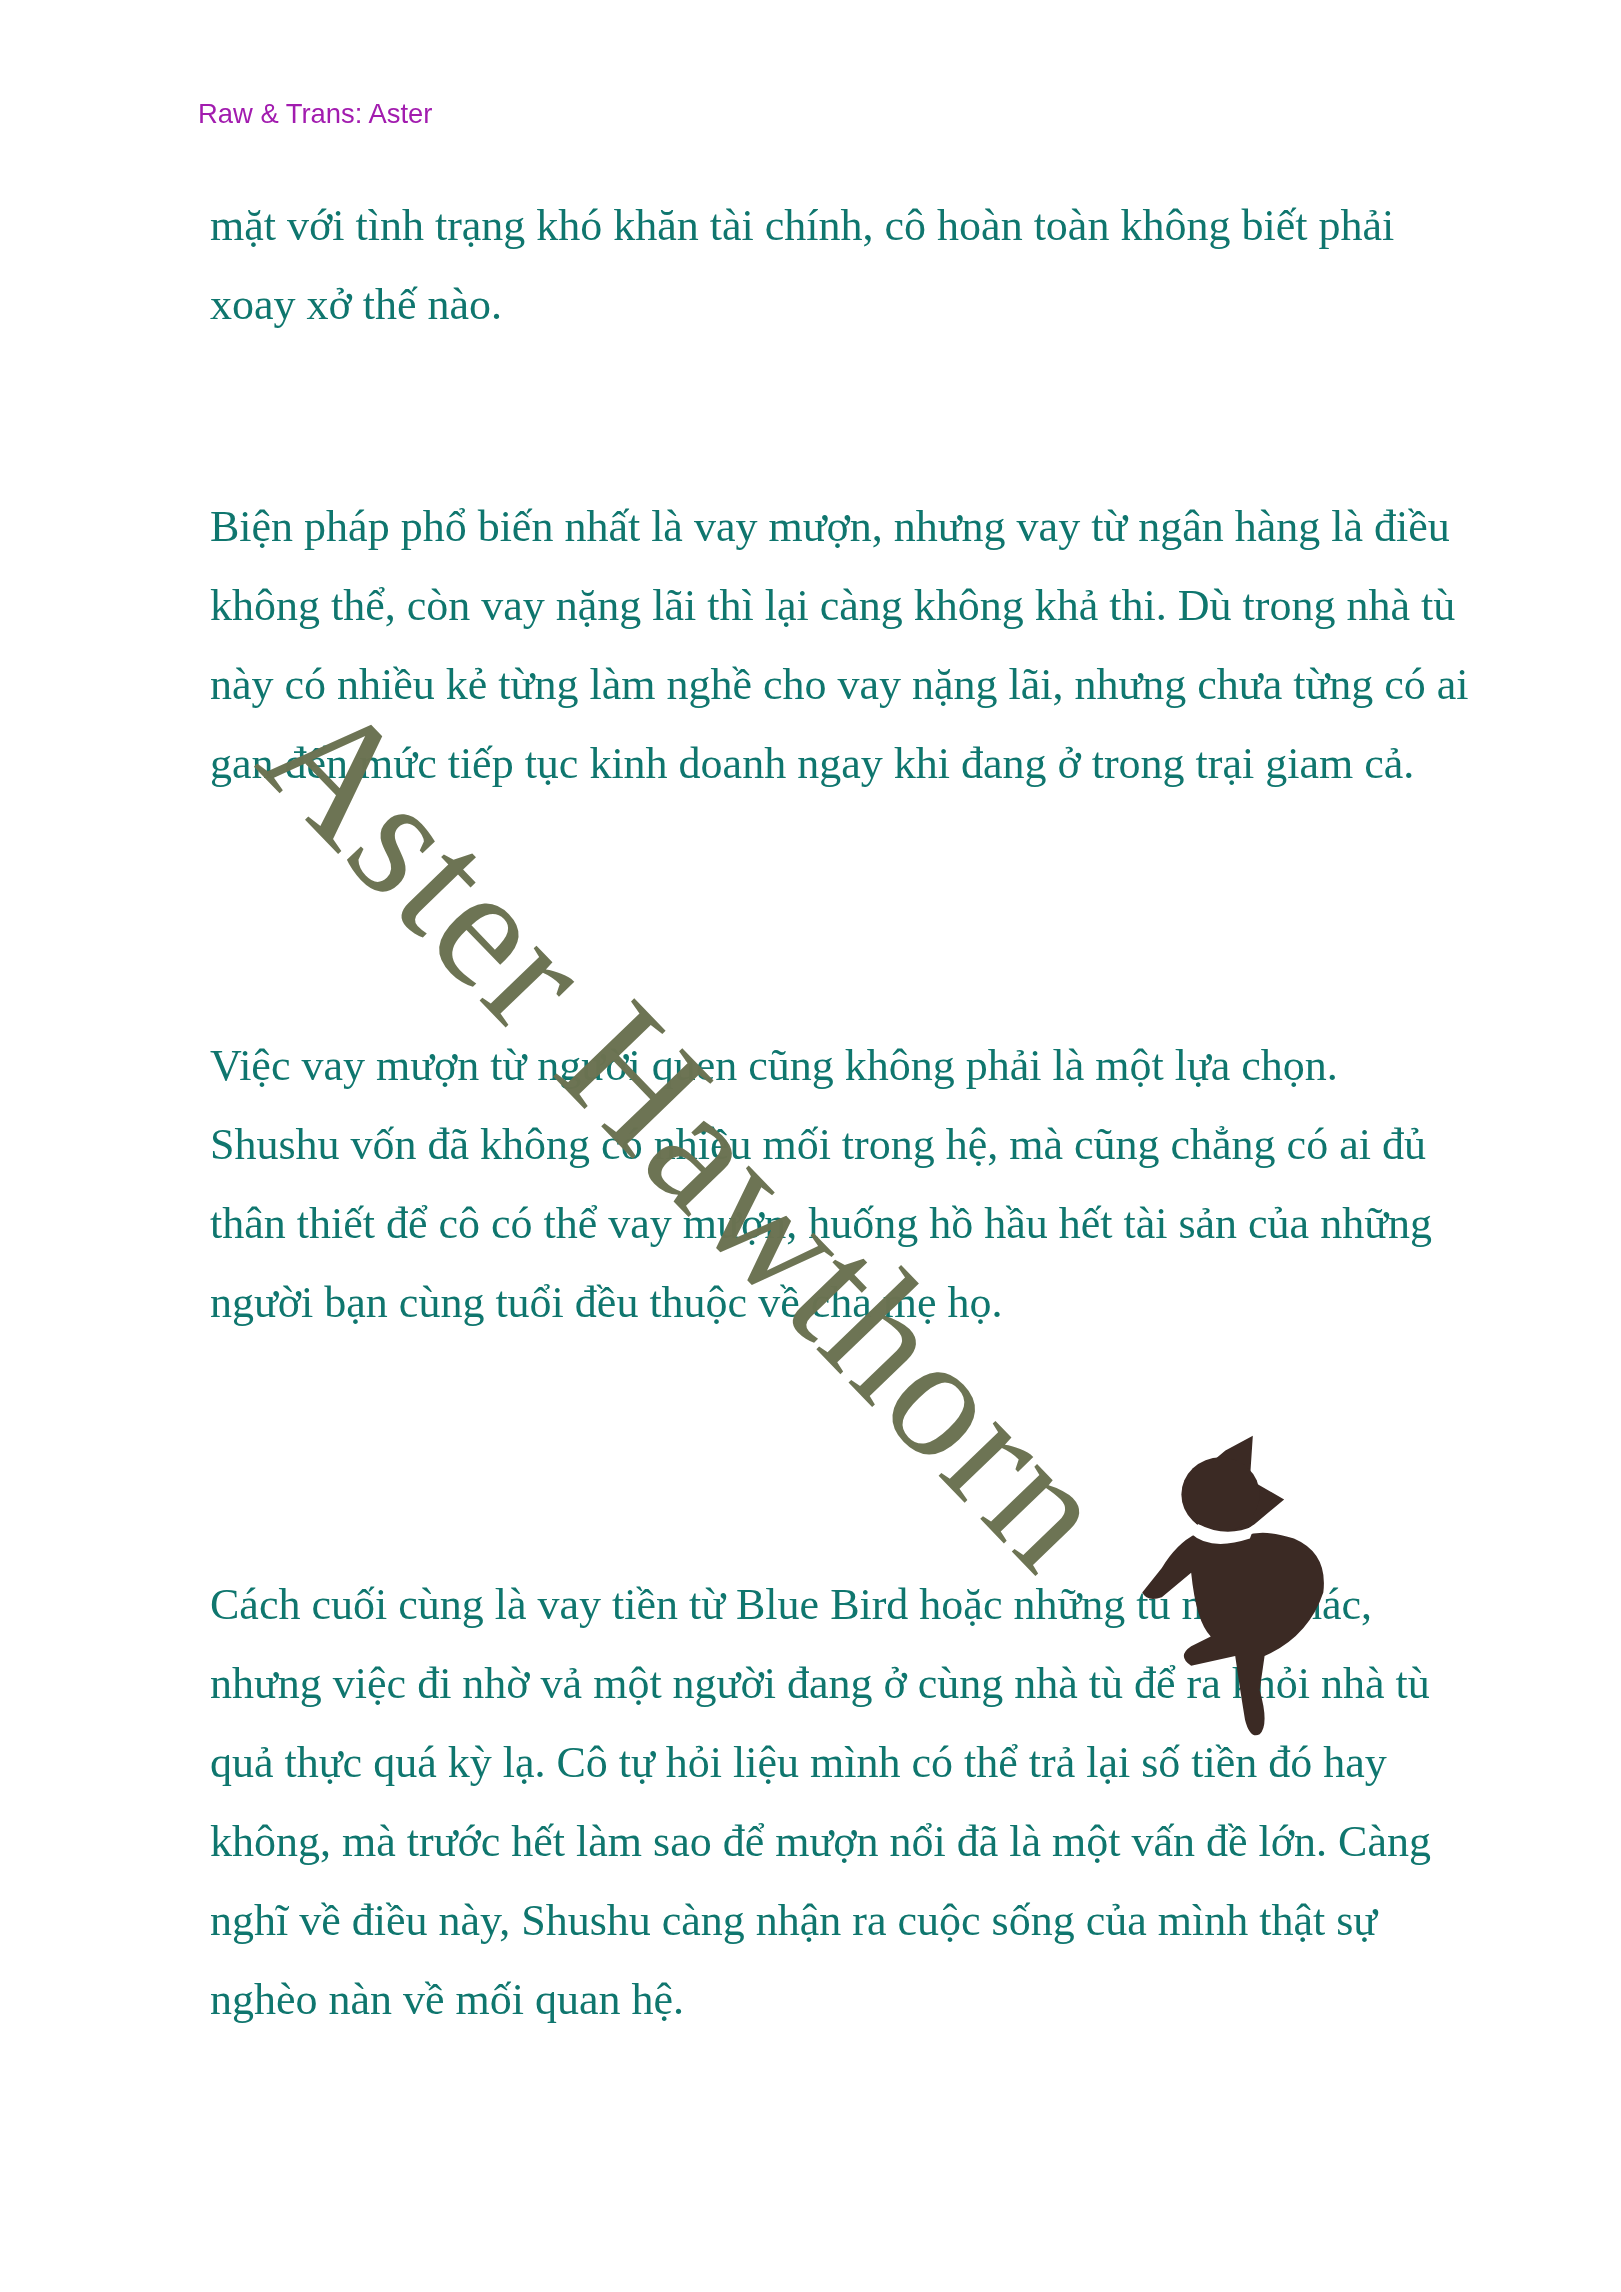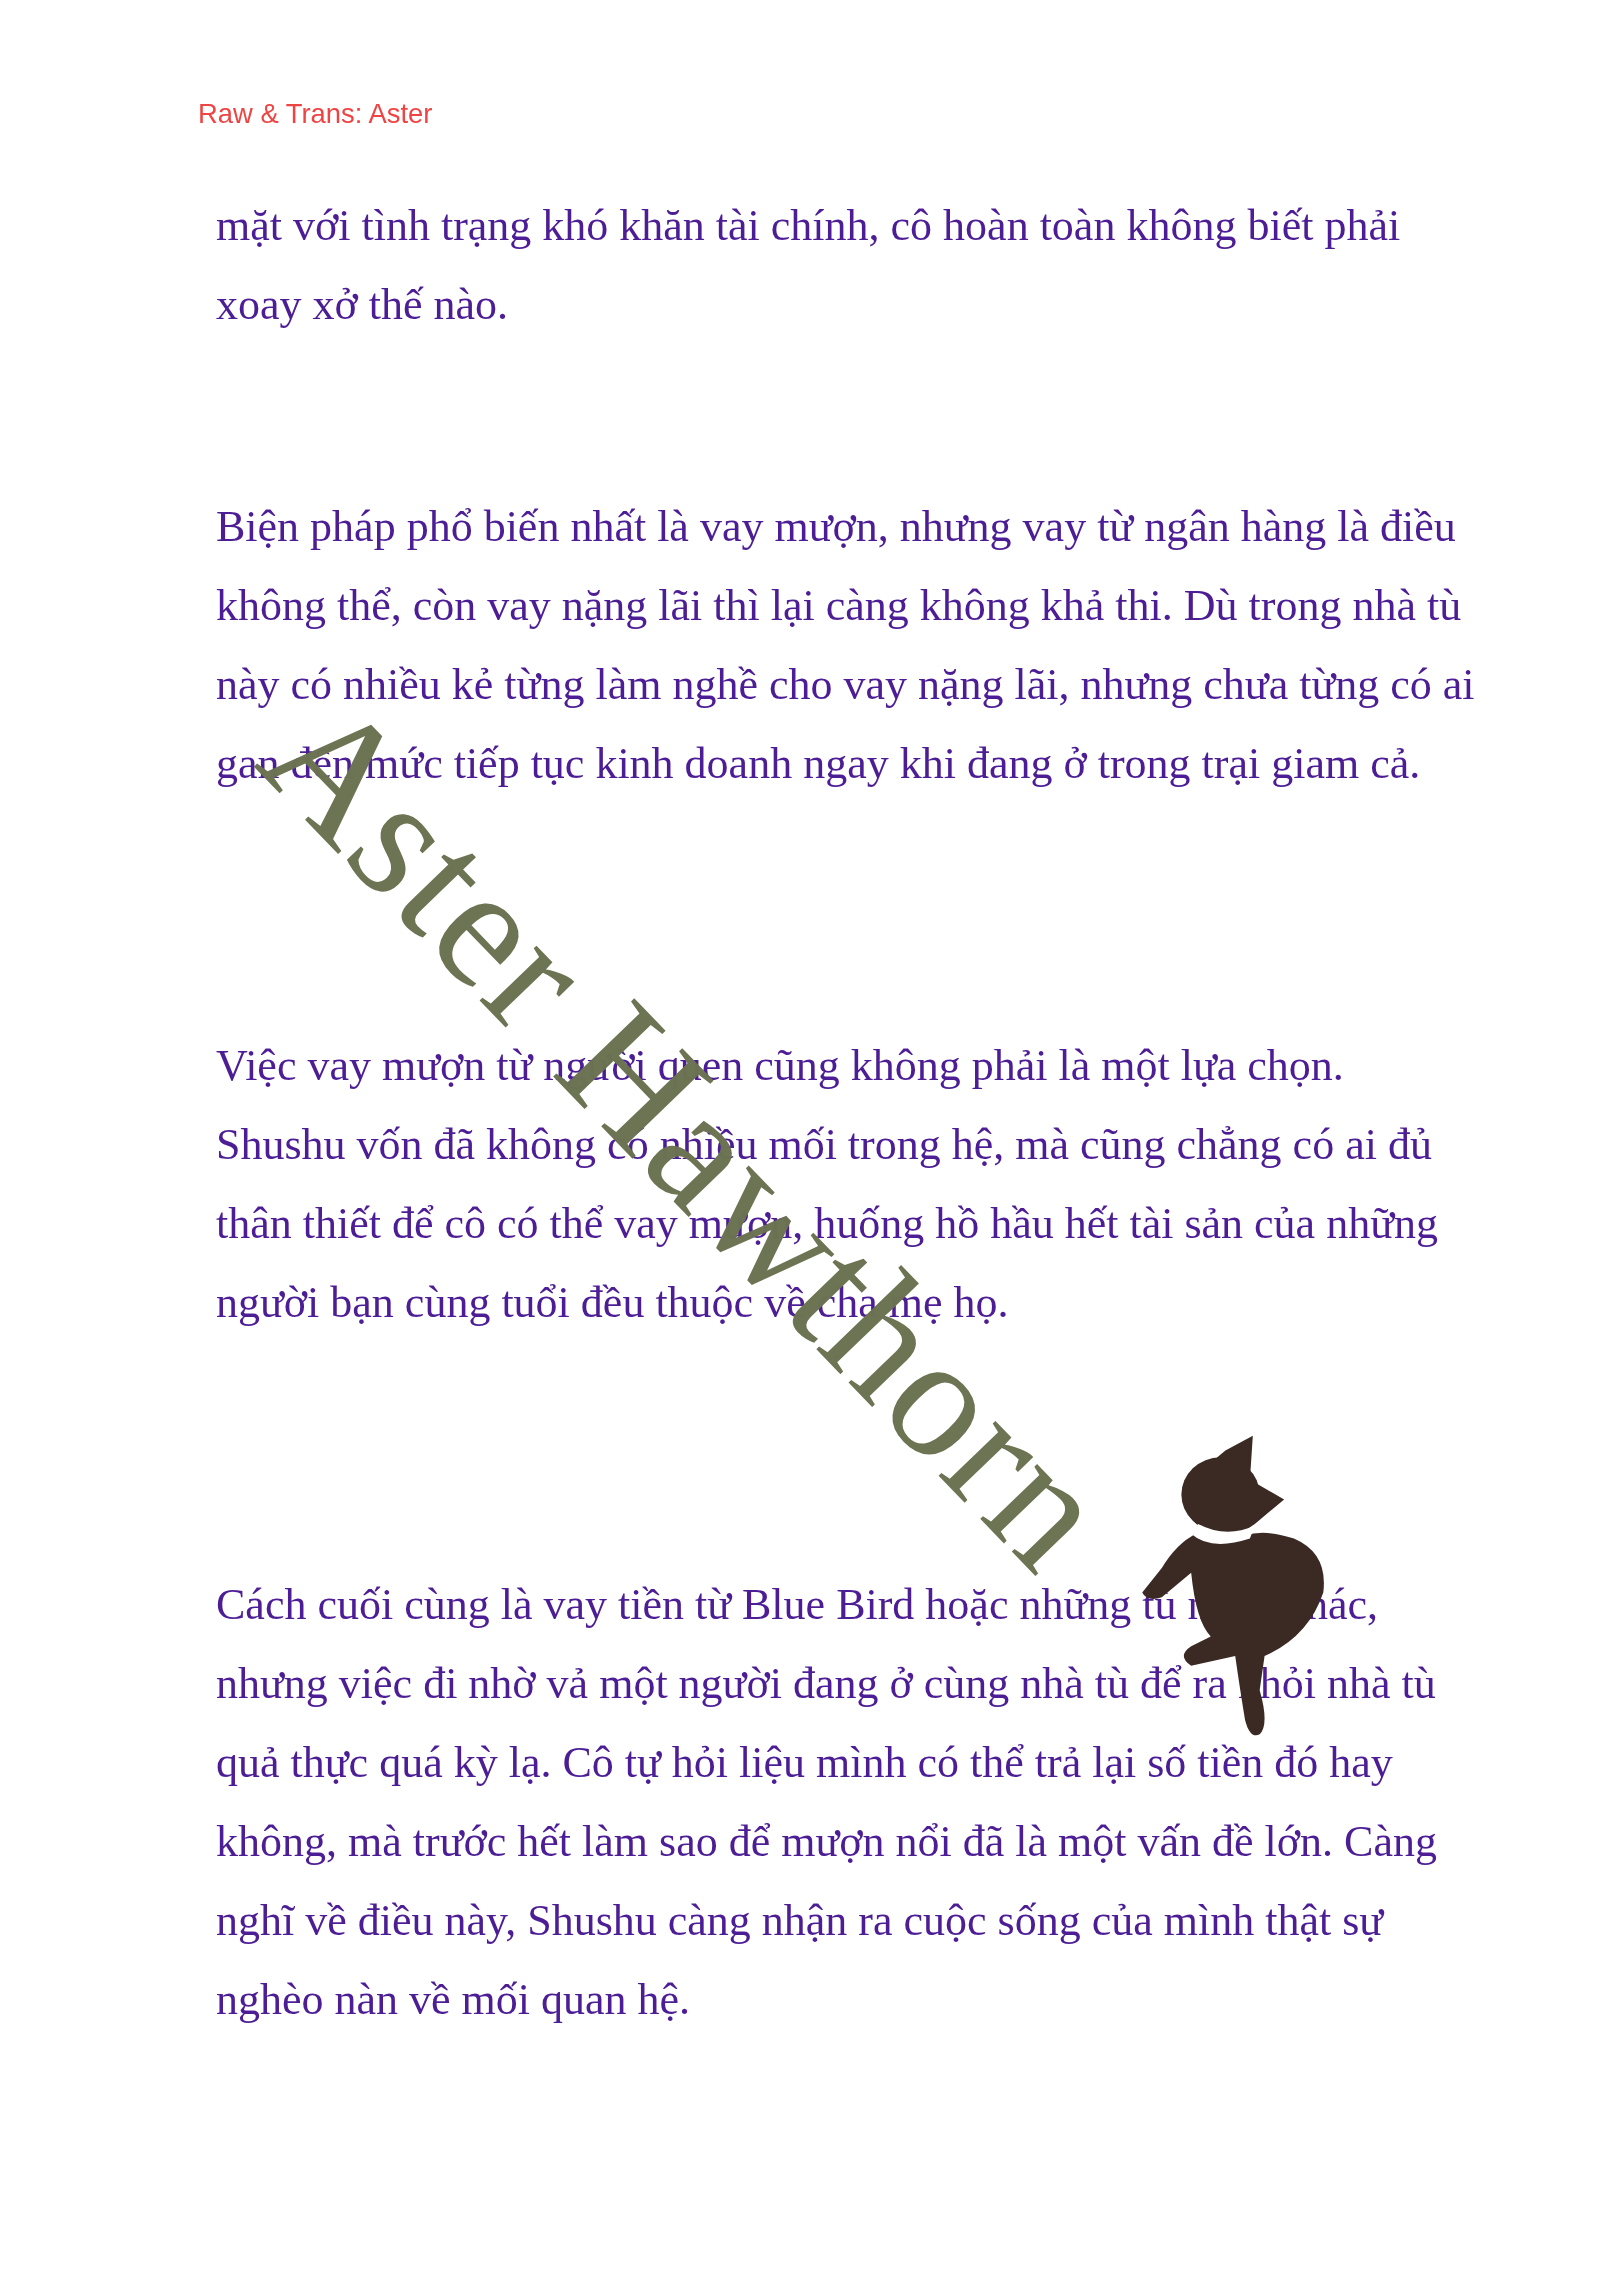--- a/index.html
+++ b/index.html
@@ -1,18 +1,18 @@
 <!DOCTYPE html>
 <html><head>
 <meta charset="utf-8">
 <style>
   html,body{margin:0;padding:0;background:#fff;}
   body{width:1621px;height:2293px;position:relative;overflow:hidden;}
-  .header{position:absolute;left:198px;top:98px;font-family:"Liberation Sans",sans-serif;font-size:27.4px;color:#ef4444;}
-  .para{position:absolute;left:216px;width:1294px;font-family:"Liberation Serif",serif;font-size:44px;line-height:79px;color:#4c1d95;margin:0;}
+  .header{position:absolute;left:198px;top:98px;font-family:"Liberation Sans",sans-serif;font-size:27.4px;color:#a21caf;}
+  .para{position:absolute;left:210px;width:1294px;font-family:"Liberation Serif",serif;font-size:44px;line-height:79px;color:#0f766e;margin:0;}
   .watermark{position:absolute;left:250px;top:1029px;font-family:"Liberation Serif",serif;font-size:172px;color:#6b7251;transform-origin:left center;transform:rotate(46deg);white-space:nowrap;letter-spacing:2px;pointer-events:none;opacity:0.98;}
   .cat{position:absolute;left:1137px;top:1426px;width:216px;height:323px;}
 </style>
 </head>
 <body>
 
 <div class="header">Raw &amp; Trans: Aster</div>
 
 <p class="para" style="top:186px;width:1264px;">mặt với tình trạng khó khăn tài chính, cô hoàn toàn không biết phải xoay xở thế nào.</p>
 <p class="para" style="top:487px;width:1274px;">Biện pháp phổ biến nhất là vay mượn, nhưng vay từ ngân hàng là điều không thể, còn vay nặng lãi thì lại càng không khả thi. Dù trong nhà tù này có nhiều kẻ từng làm nghề cho vay nặng lãi, nhưng chưa từng có ai gan đến mức tiếp tục kinh doanh ngay khi đang ở trong trại giam cả.</p>

